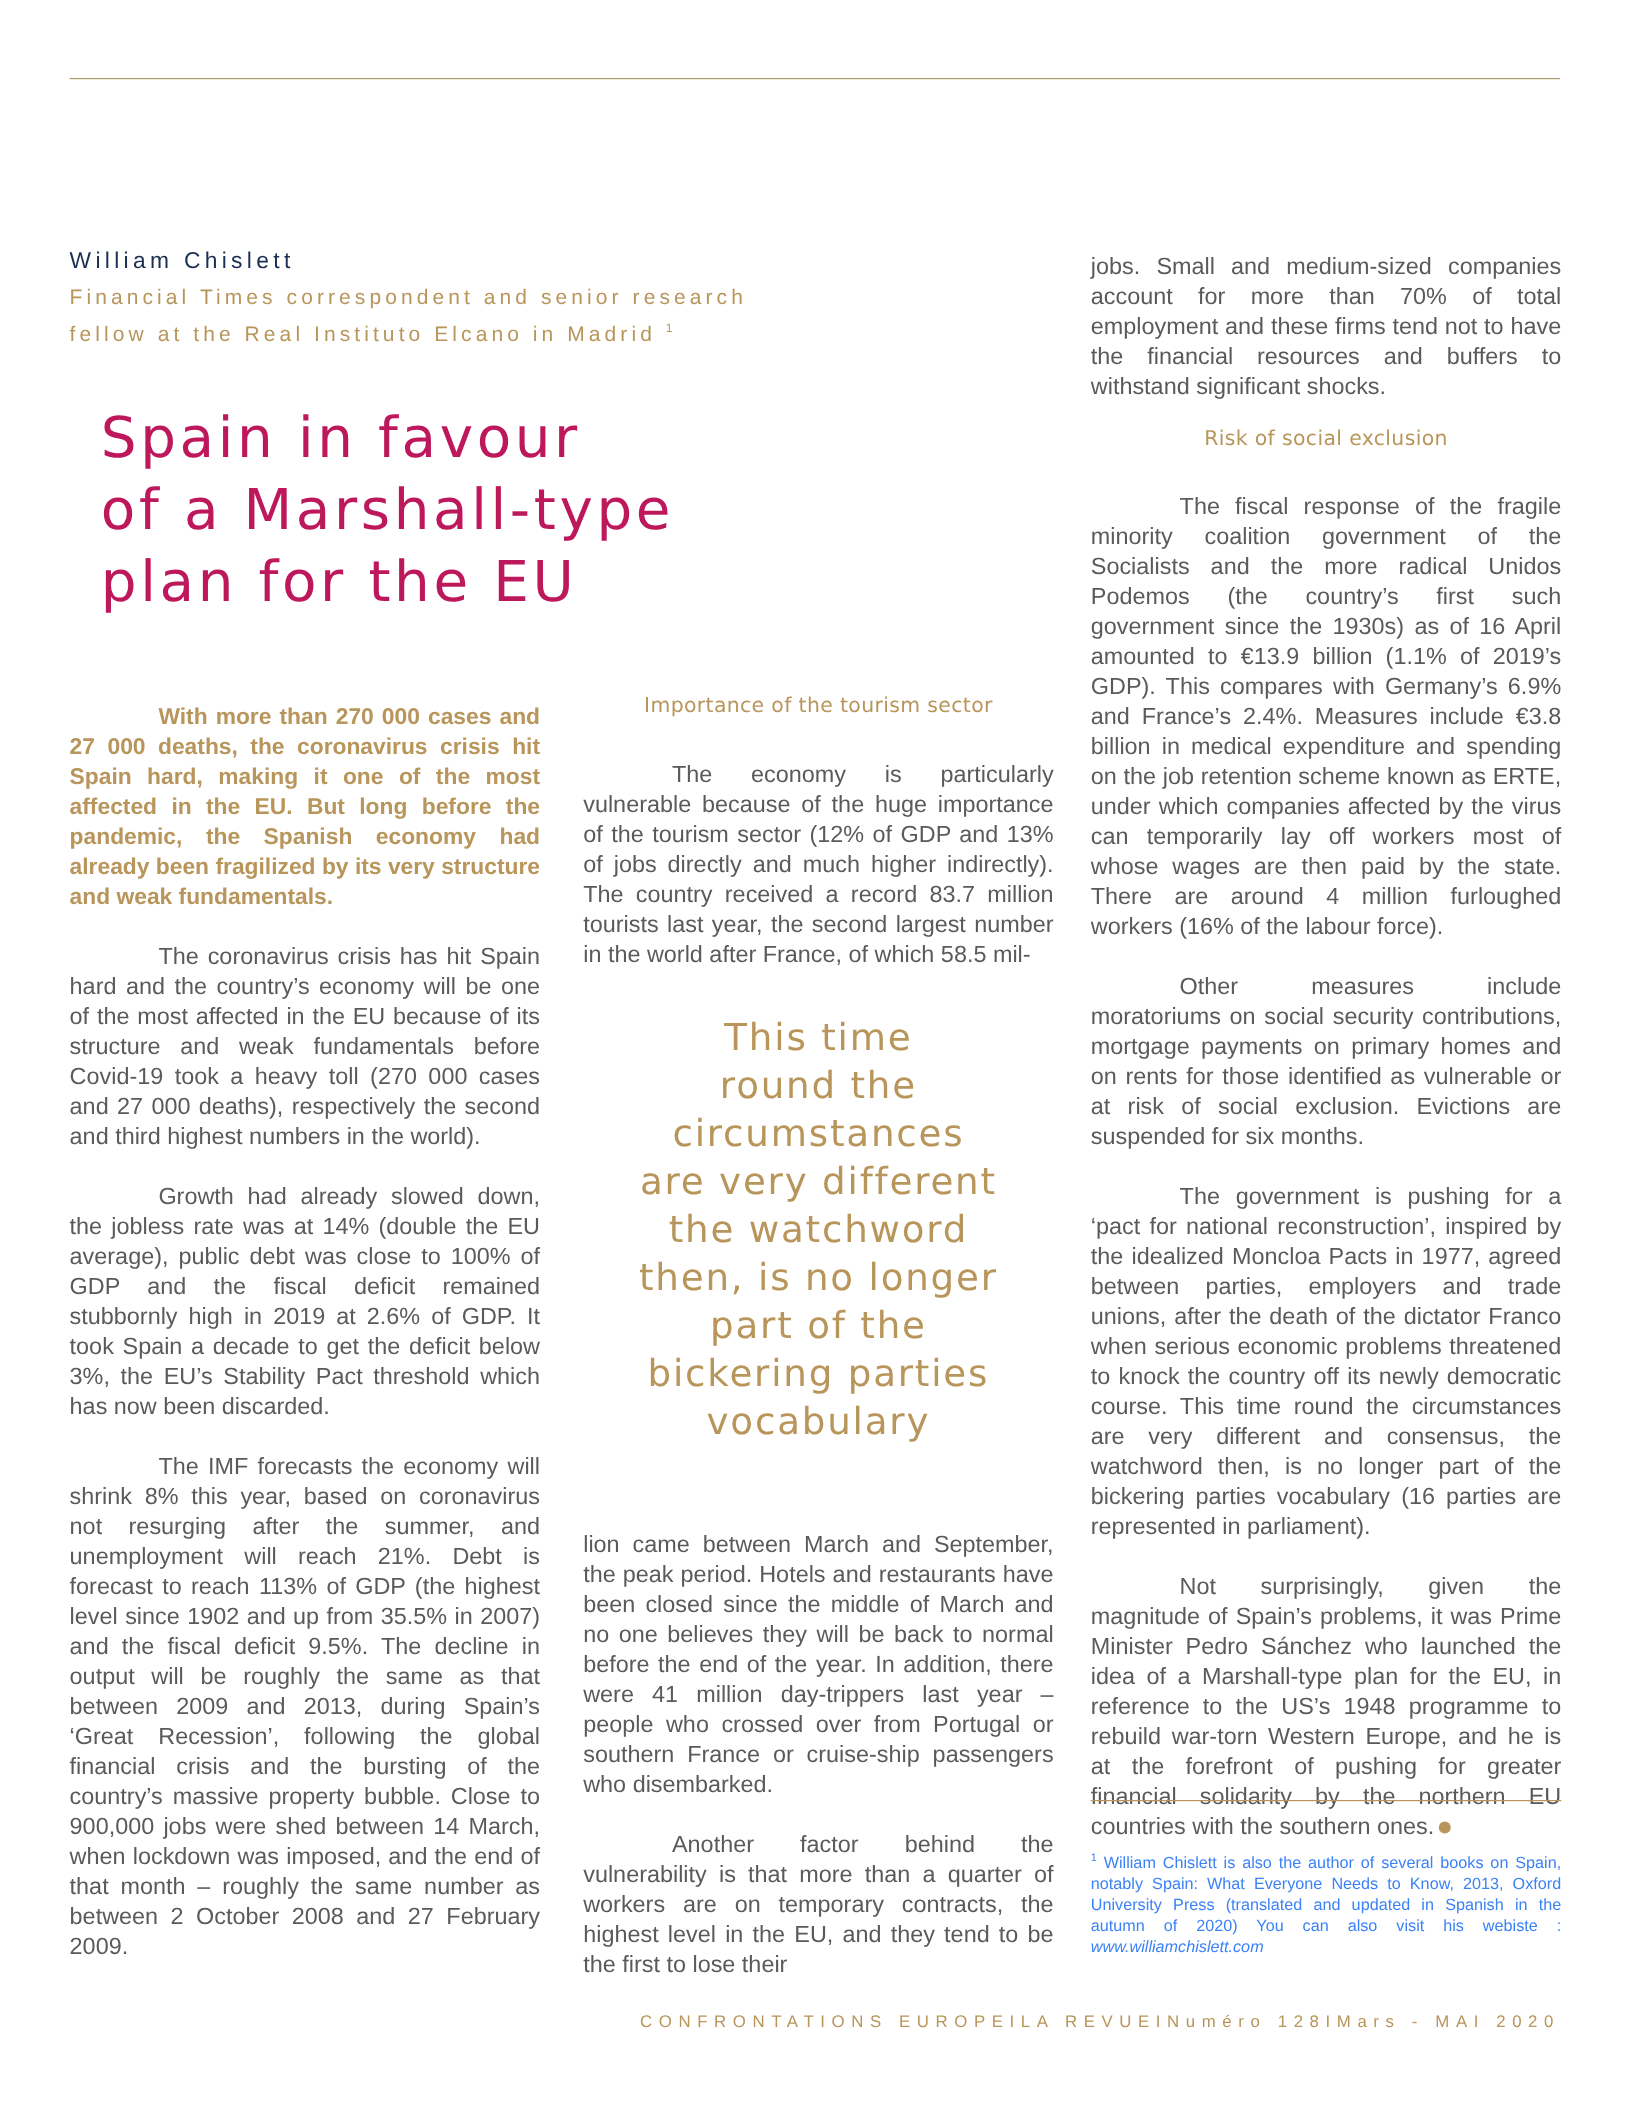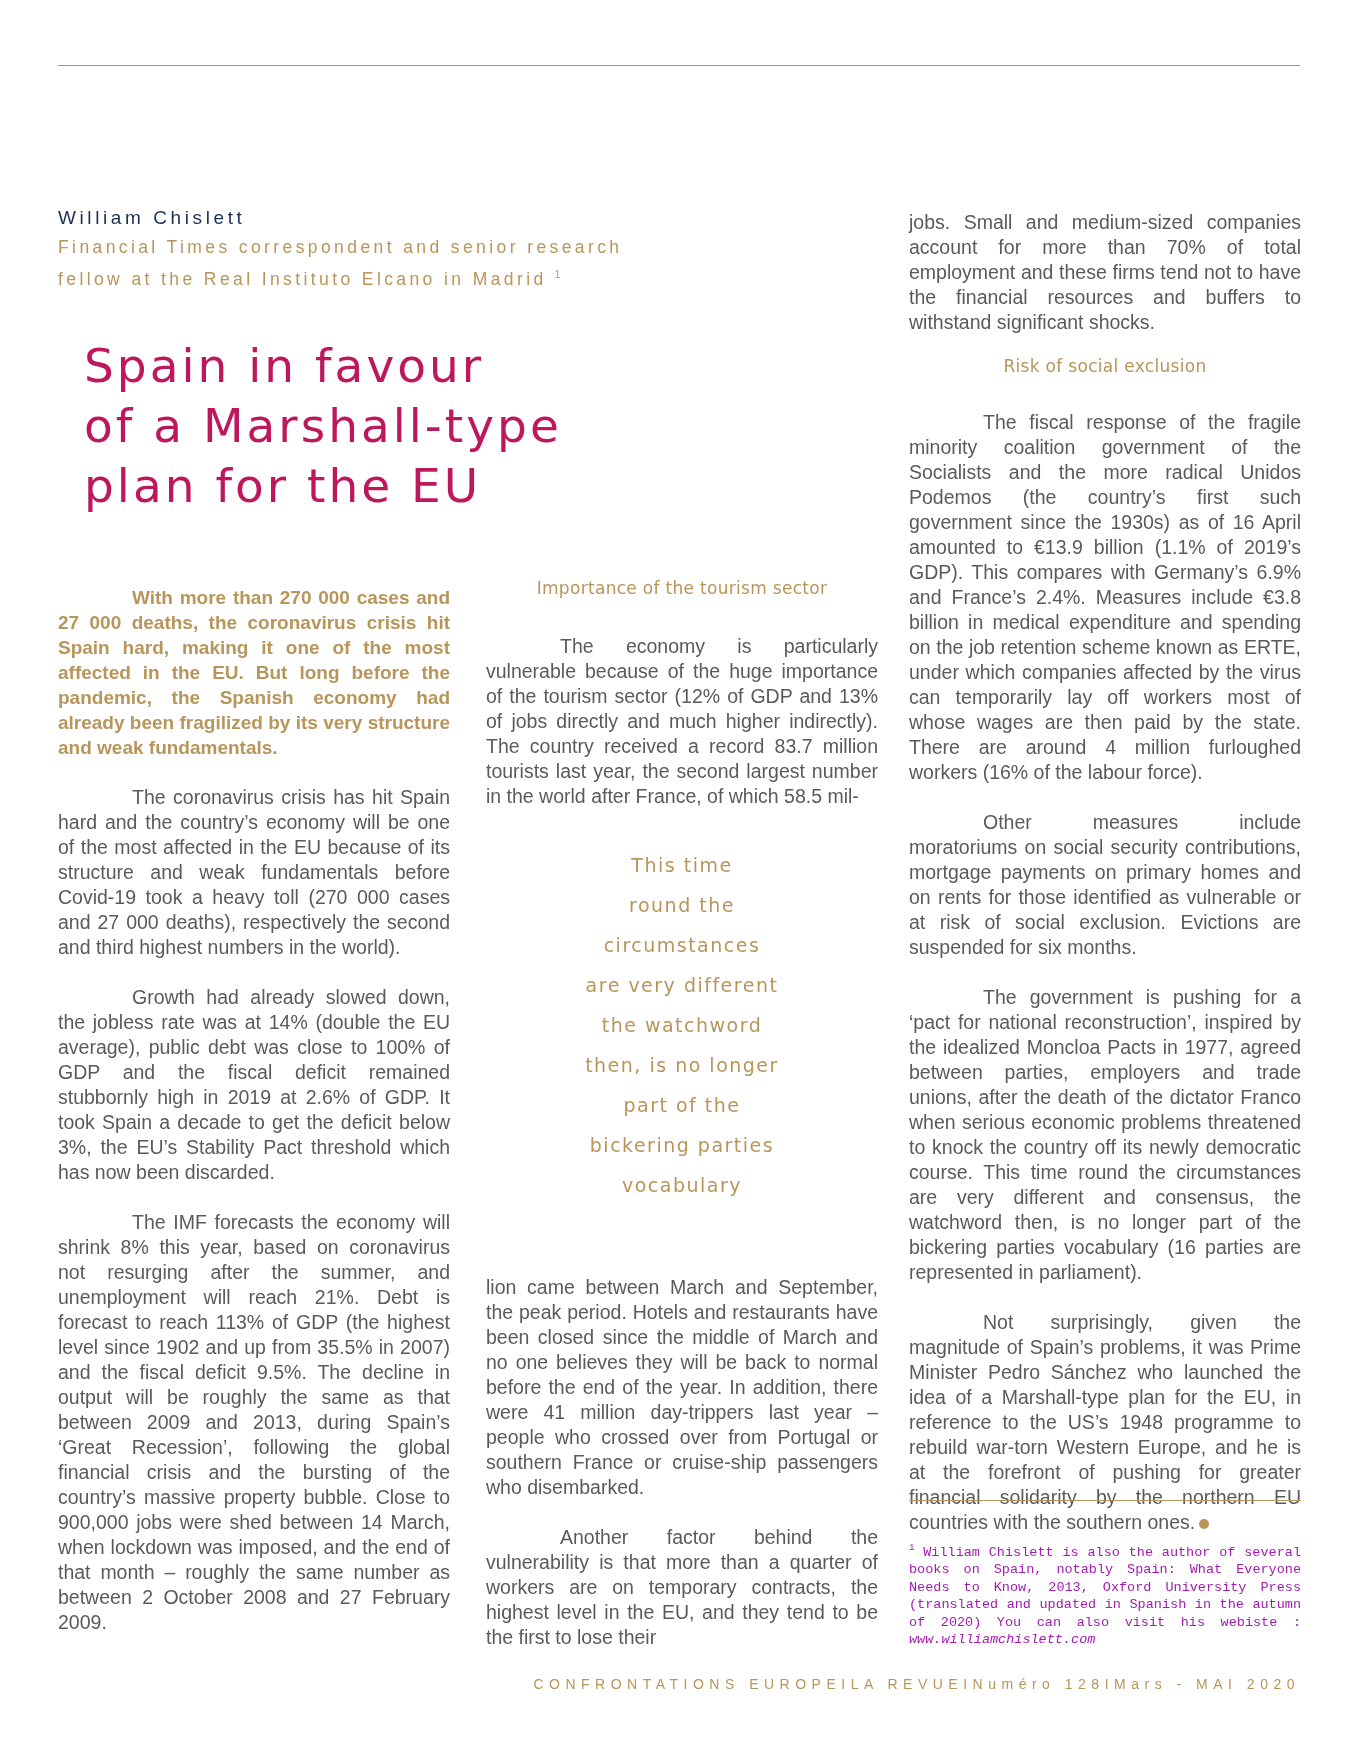--- a/index.html
+++ b/index.html
@@ -23,27 +23,27 @@
   .col3a { left: 909px; top: 210px; width: 392px; }
   .col3b { left: 909px; top: 410px; width: 392px; }
 
   .lead { color: #b8955a; font-weight: bold; font-size: 19px; }
   .col3a p { text-indent: 0; }
 
   .subhead { position: absolute; font-family: "DejaVu Sans", sans-serif; font-size: 17px; color: #b8955a; letter-spacing: 0.3px; text-align: center; }
   .sub1 { left: 486px; top: 578px; width: 392px; }
   .sub2 { left: 909px; top: 356px; width: 392px; }
 
-  .pullquote { position: absolute; left: 486px; top: 845px; width: 392px; text-align: center; font-family: "DejaVu Sans", sans-serif; font-size: 19px; line-height: 40px; color: #b8955a; letter-spacing: 1.5px; }
+  .pullquote { position: absolute; left: 486px; top: 845px; width: 392px; text-align: center; font-family: "DejaVu Sans", sans-serif; font-size: 31px; line-height: 40px; color: #b8955a; letter-spacing: 1.5px; }
   .pullquote div { white-space: nowrap; }
 
   .end-dot { display: inline-block; width: 10px; height: 10px; border-radius: 50%; background: #b8955a; vertical-align: middle; margin-left: 4px; }
 
   .fn-rule { position: absolute; left: 909px; top: 1500px; width: 392px; border-top: 1.5px solid #b8955a; }
-  .footnote { position: absolute; left: 909px; top: 1540px; width: 392px; font-family: Liberation Mono, monospace; font-size: 13.5px; line-height: 17.5px; color: #a21caf; text-align: justify; }
+  .footnote { position: absolute; left: 909px; top: 1540px; width: 392px; font-family: Liberation Sans, sans-serif; font-size: 13.5px; line-height: 17.5px; color: #3b82f6; text-align: justify; }
   .footnote sup { font-size: 9px; }
   .footnote .site { font-style: italic; }
 
   .footer { position: absolute; left: 58px; top: 1676px; width: 1242px; display: flex; justify-content: flex-end; font-family: "Liberation Sans", sans-serif; font-size: 14px; letter-spacing: 5.5px; color: #b8955a; }
   .footer span { white-space: nowrap; }
 </style>
 </head>
 <body>
 
 <div class="page">

